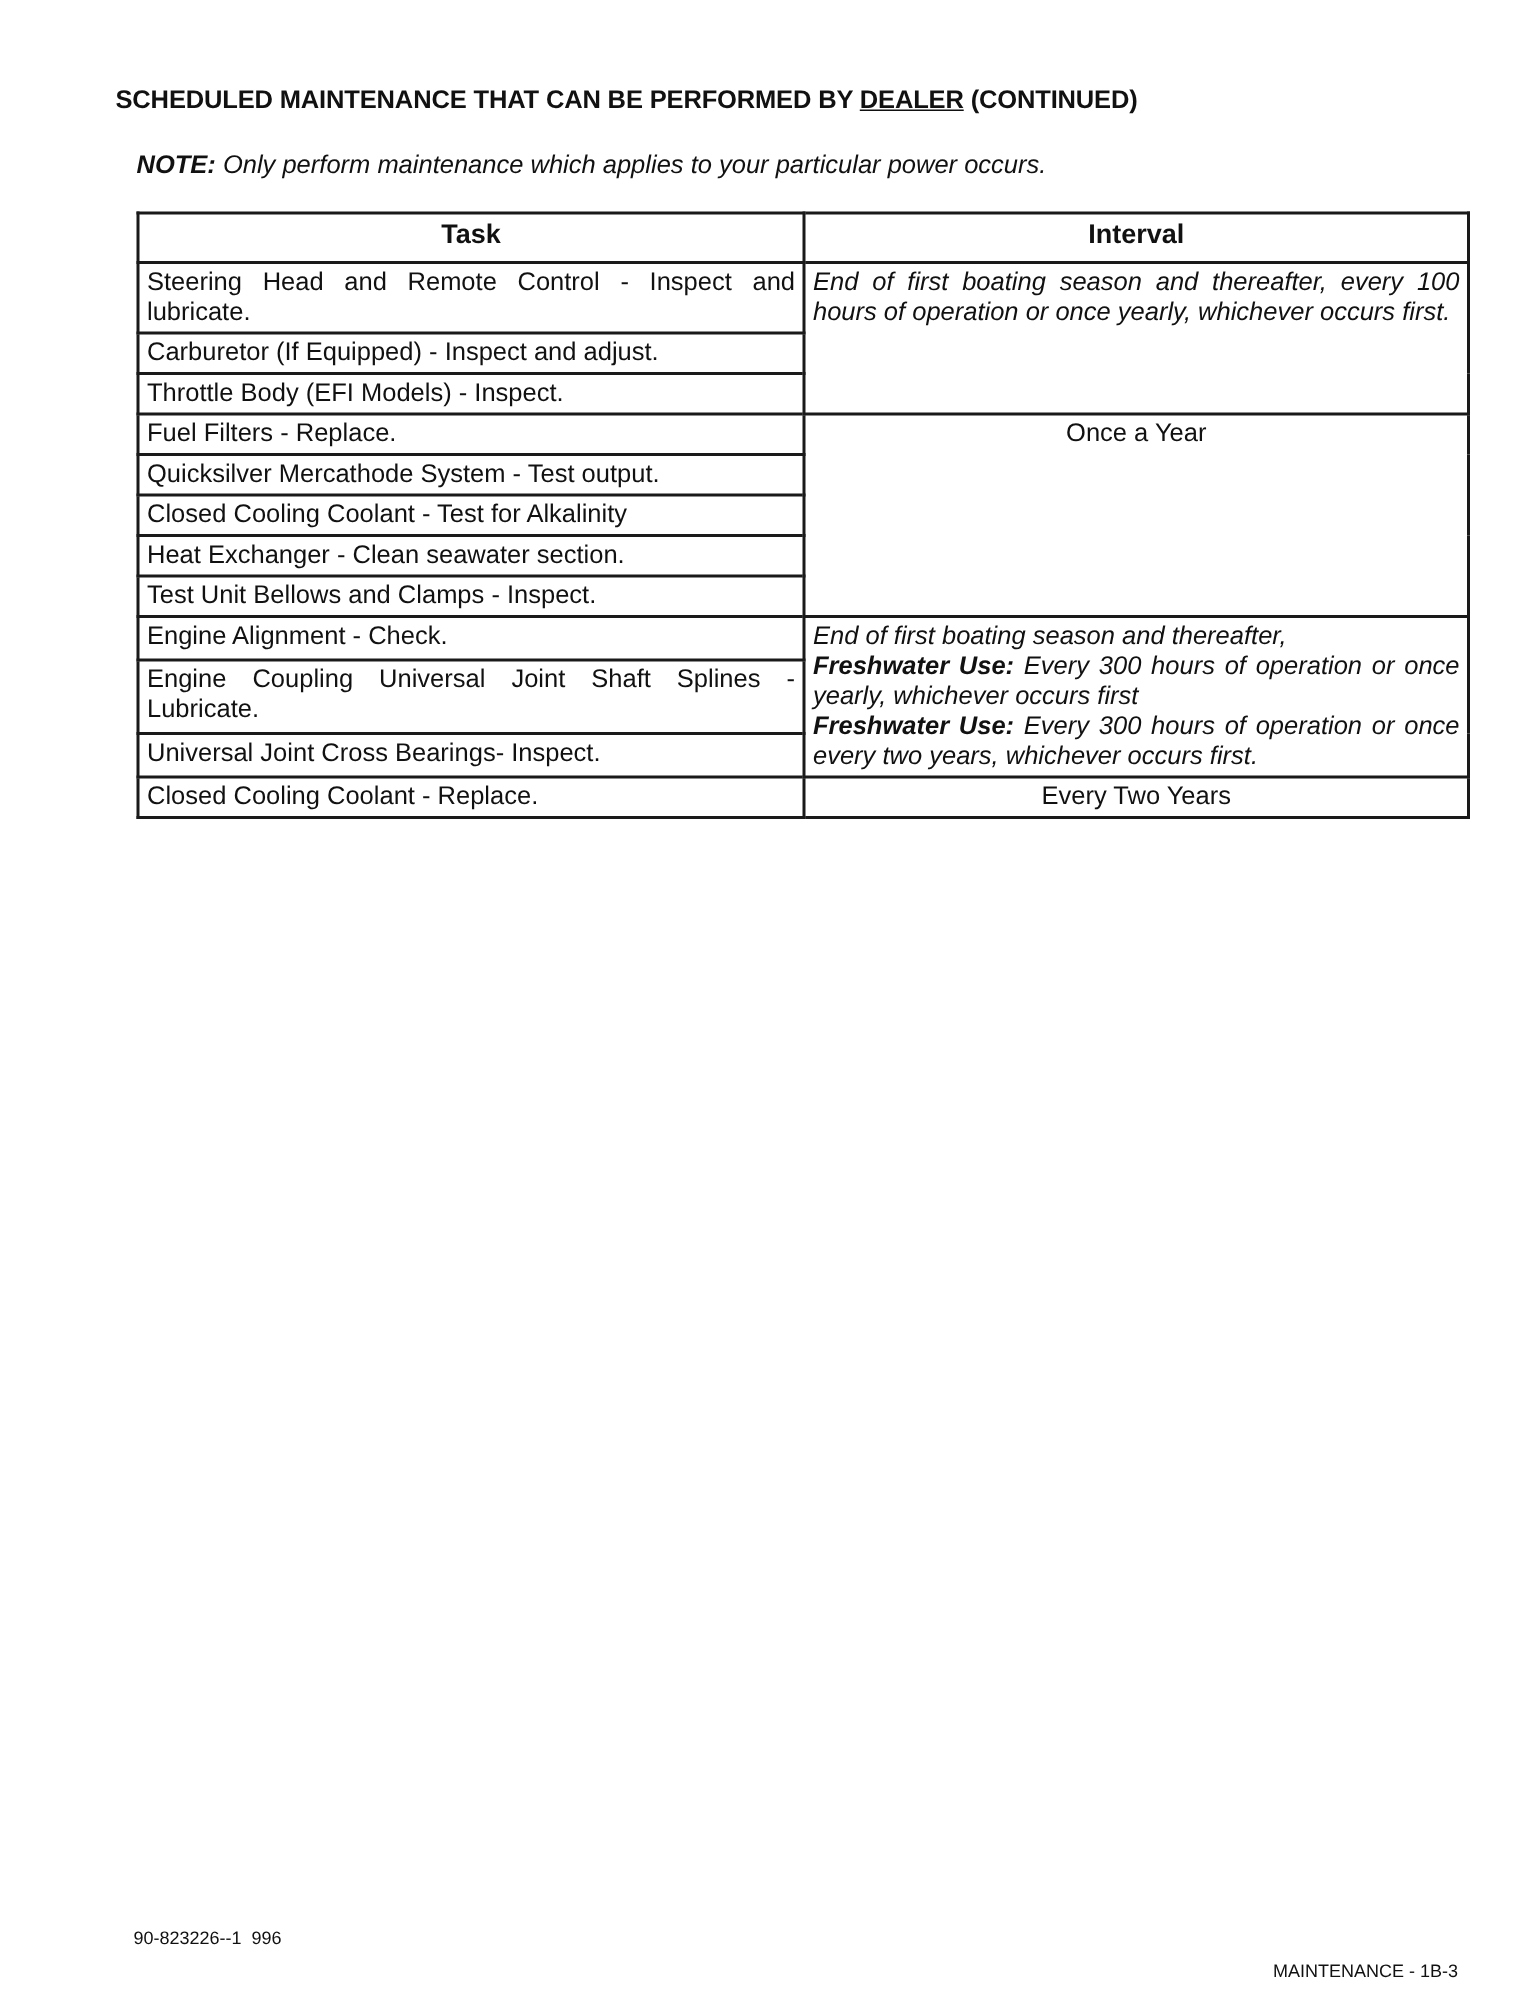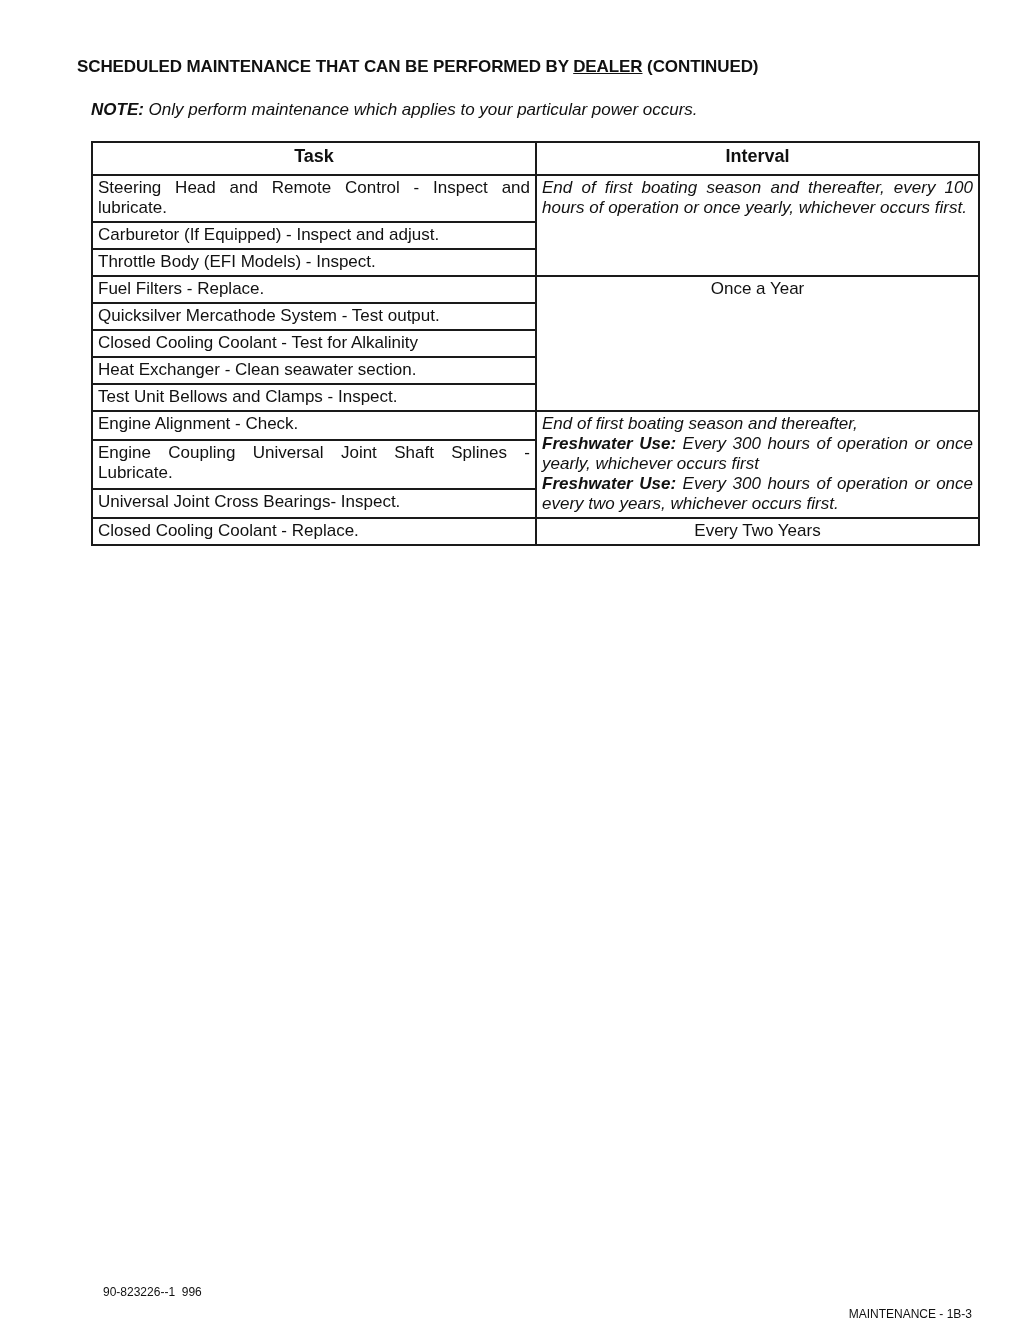--- a/index.html
+++ b/index.html
@@ -25,21 +25,21 @@
   table.maint td, table.maint th {
     border: 2px solid #1a1a1a; padding: 2px 5px 3px 5px; vertical-align: top;
   }
   table.maint th { font-size: 18px; font-weight: bold; padding: 3px 5px 8px 5px; }
   col.c1 { width: 444px; }
   col.c2 { width: 443px; }
   td.task { text-align: justify; text-align-last: left; }
   td.interval { text-align: justify; text-align-last: left; font-style: italic; }
   td.center { text-align: center; text-align-last: center; vertical-align: middle; }
   td.mid { vertical-align: middle; }
-  .footer-left { position: absolute; left: 103px; top: 1285px; font-size: 12px; }
+  .footer-left { position: absolute; left: 89px; top: 1285px; font-size: 12px; }
   .footer-right { position: absolute; right: 52px; top: 1285px; font-size: 12px; margin-top: 22px; }
   .b { font-weight: bold; }
 </style>
 </head>
 <body>
 
 <div class="heading"><span>SCHEDULED MAINTENANCE THAT CAN BE PERFORMED BY </span><u>DEALER</u><span> (CONTINUED)</span></div>
 
 <div class="note"><b>NOTE:</b><span> Only perform maintenance which applies to your particular power occurs.</span></div>
 

